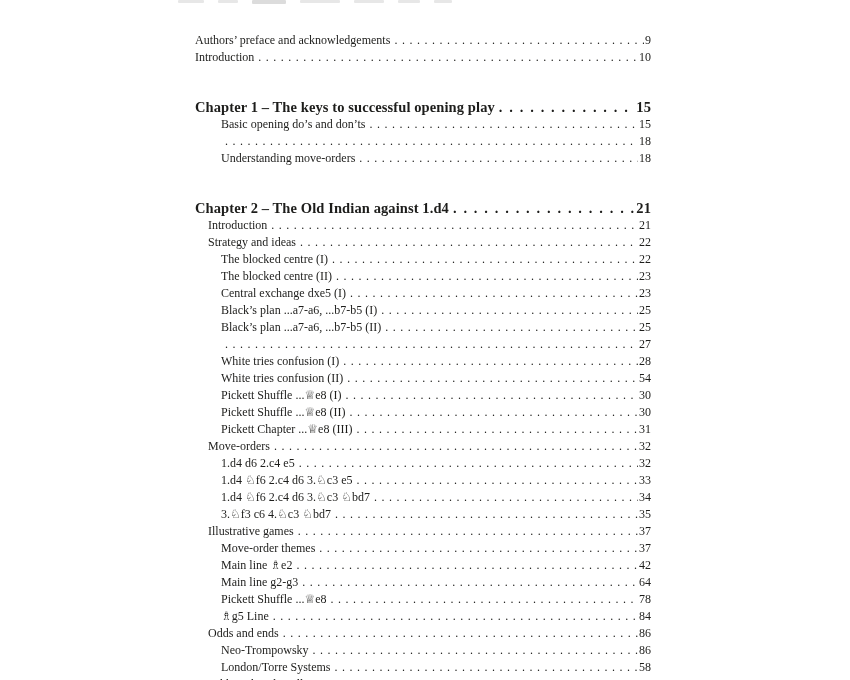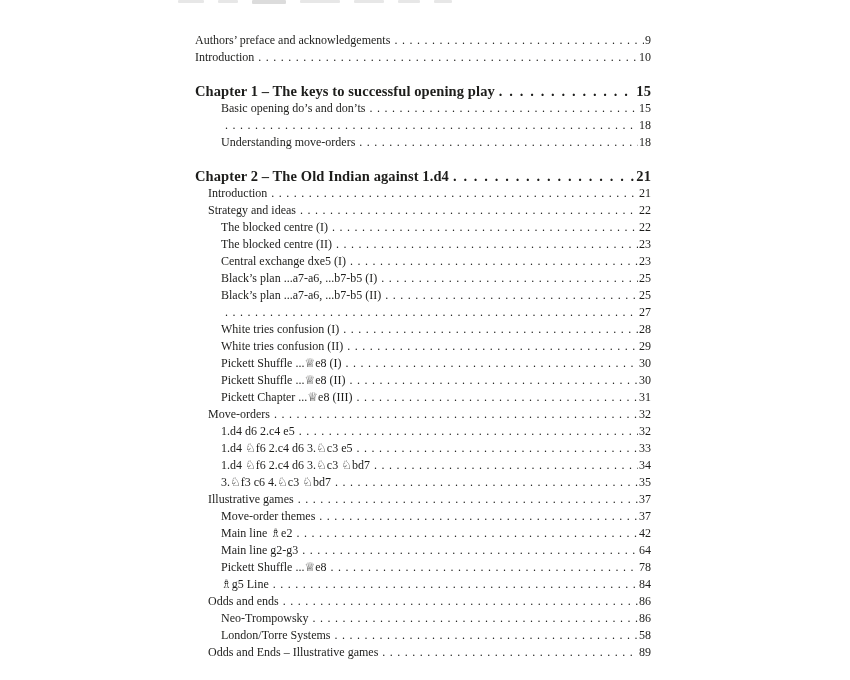--- a/index.html
+++ b/index.html
@@ -21,21 +21,21 @@
   .remnant i:nth-child(7){width:18px;}
 
   .toc{position:absolute;left:195px;top:32px;width:456px;}
 
   .row{
     display:flex;align-items:baseline;height:17px;line-height:17px;
     font-size:12px;white-space:nowrap;
   }
   .row.lvl1{padding-left:13px;}
   .row.lvl2{padding-left:26px;align-items:flex-end;}
-  .row.chapter{font-weight:700;font-size:14.5px;margin-top:17px;letter-spacing:.1px;}
+  .row.chapter{font-weight:700;font-size:14.5px;margin-top:33px;letter-spacing:.1px;}
 
   .label{flex:0 0 auto;}
   .leader{
     flex:1 1 auto;overflow:hidden;white-space:nowrap;
     margin:0 1px 0 4px;word-spacing:1.5px;
   }
   .leader::after{
     content:". . . . . . . . . . . . . . . . . . . . . . . . . . . . . . . . . . . . . . . . . . . . . . . . . . . . . . . . . . . . . . . . . . . . . . . . . . . . . . . . . . . . . . . . . . . . . . . . . . . . . . . . . . . .";
   }
   .row.chapter .leader{word-spacing:3px;}
@@ -123,21 +123,21 @@
         <span class="pagenum">27</span>
       </div>
       <div class="row lvl2">
         <span class="label">White tries confusion (I)</span>
         <span class="leader"></span>
         <span class="pagenum">28</span>
       </div>
       <div class="row lvl2">
         <span class="label">White tries confusion (II)</span>
         <span class="leader"></span>
-        <span class="pagenum">29</span>
+        <span class="pagenum">54</span>
       </div>
       <div class="row lvl2">
         <span class="label">Pickett Shuffle ...♕e8 (I)</span>
         <span class="leader"></span>
         <span class="pagenum">30</span>
       </div>
       <div class="row lvl2">
         <span class="label">Pickett Shuffle ...♕e8 (II)</span>
         <span class="leader"></span>
         <span class="pagenum">30</span>

